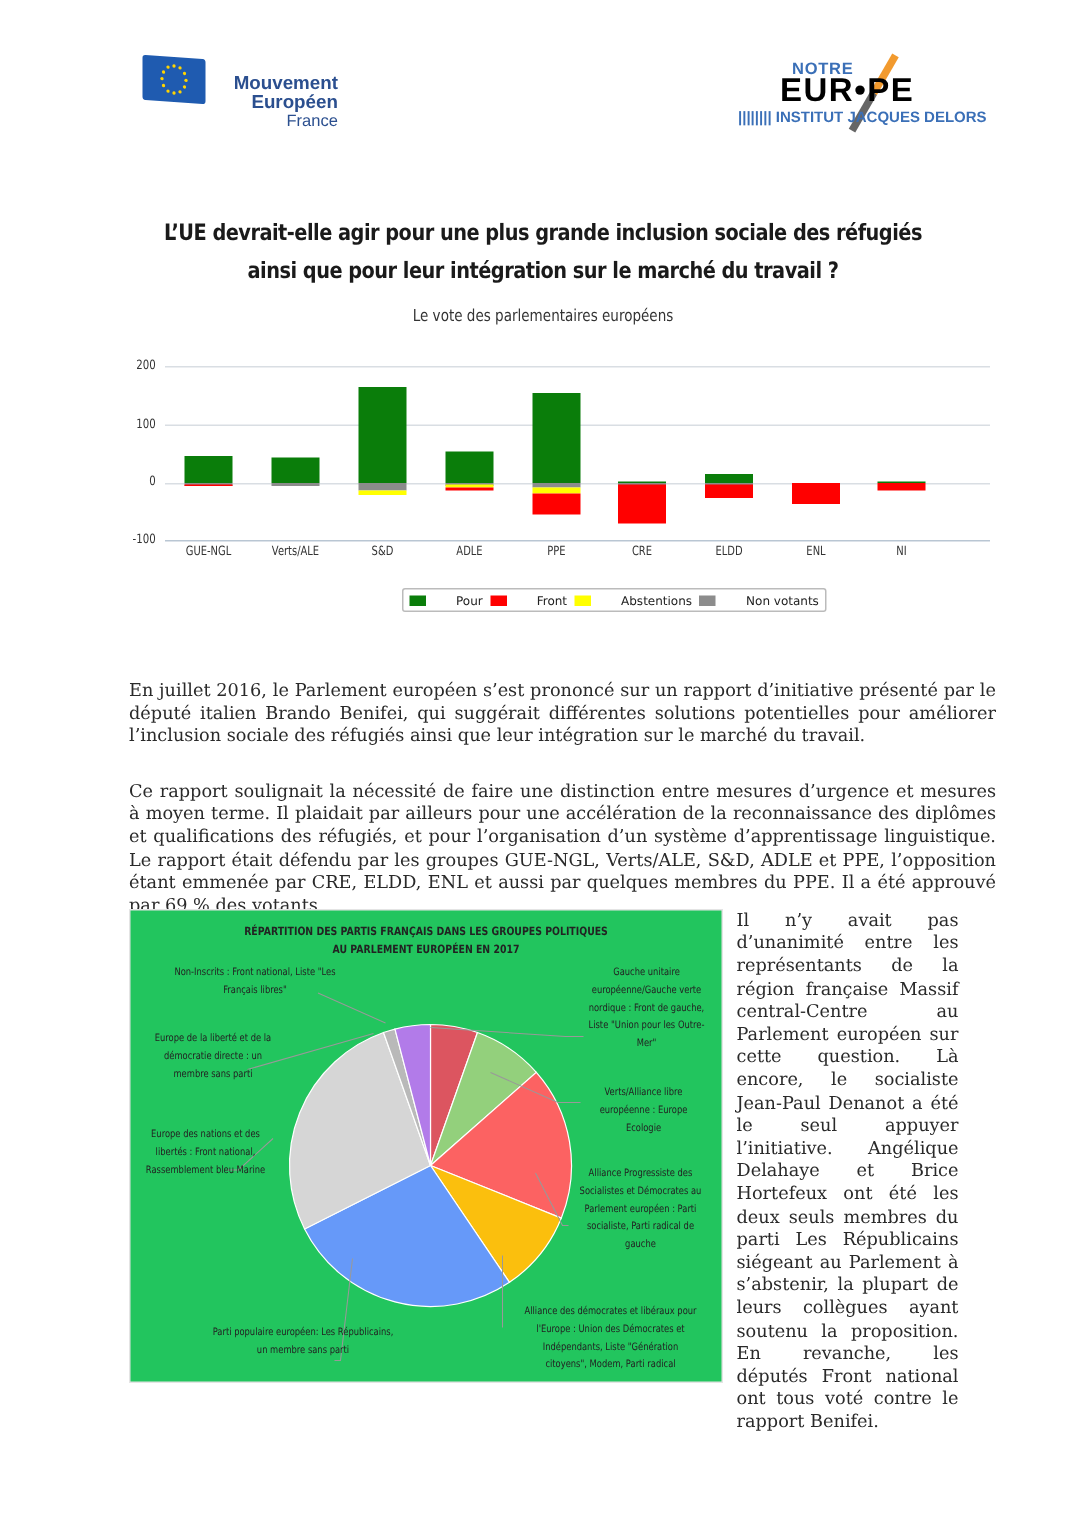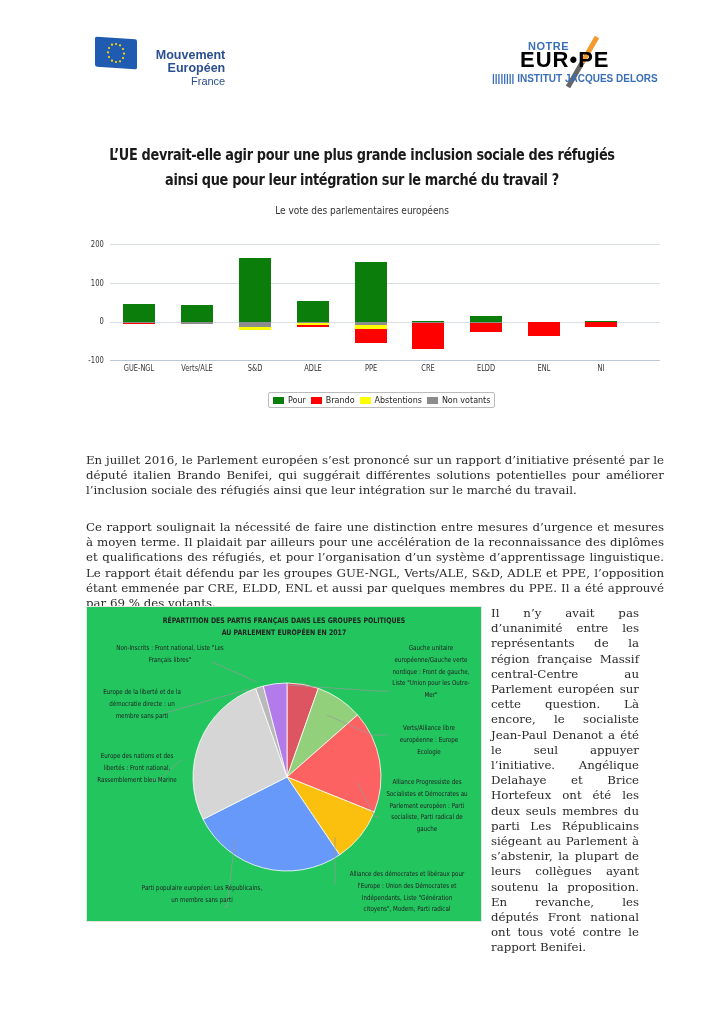--- a/index.html
+++ b/index.html
@@ -18,21 +18,21 @@
   
   .title { left: 60px; top: 143px; width: 604px; text-align: center; font-family: "DejaVu Sans", sans-serif; font-weight: bold; font-size: 15px; line-height: 25px; color: #1a1a1a; letter-spacing: -0.4px; transform: scaleX(0.86); transform-origin: center top; }
   .chart-sub { left: 200px; top: 204px; width: 324px; text-align: center; font-family: "DejaVu Sans", sans-serif; font-size: 11px; color: #333; transform: scaleX(0.82); }
   
   .bar-area { left: 84px; top: 230px; width: 576px; height: 150px; }
   .ytick { position: absolute; left: 0; width: 22px; text-align: right; font-family: "DejaVu Sans", sans-serif; font-size: 8.5px; color: #333; transform: scaleX(0.8); }
   .grid { position: absolute; left: 26px; right: 0; height: 1px; background: #d9dee3; }
   .bar { position: absolute; width: 32px; }
   .xlab { position: absolute; width: 58px; text-align: center; font-family: "DejaVu Sans", sans-serif; font-size: 8.5px; color: #333; top: 133px; transform: scaleX(0.78); }
   .legend { left: 268px; top: 392px; height: 16px; border: 1px solid #bbb; border-radius: 2px; padding: 2px 4px; display: flex; align-items: center; gap: 5px; font-family: "DejaVu Sans", sans-serif; font-size: 8px; color: #222; }
-  .legend-item { display: flex; align-items: center; gap: 4px; }
+  .legend-item { display: flex; align-items: center; gap: 20px; }
   .sw { width: 11px; height: 7px; display: inline-block; }
   
   .para { left: 86px; width: 578px; font-size: 11.8px; line-height: 15.2px; text-align: justify; color: #2a2a2a; }
   .p1 { top: 453px; }
   .p2 { top: 506px; margin-top: 14px; }
   
   .pie-card { left: 86px; top: 606px; width: 396px; height: 316px; border: 1px solid #e4e4e4; background: #22c55e; }
   .pie-title { position: absolute; left: 0; width: 100%; top: 8px; text-align: center; font-family: "DejaVu Sans", sans-serif; font-weight: bold; font-size: 7.6px; line-height: 12px; color: #222; transform: scaleX(0.82); }
   .pie-svg { position: absolute; left: 0; top: 0; }
   .plabel { position: absolute; font-family: "DejaVu Sans", sans-serif; font-size: 6.8px; line-height: 11.8px; color: #222; text-align: center; transform: scaleX(0.82); }
@@ -127,21 +127,21 @@
     <div class="bar" style="left: 501px; top: 92px; height: 5.418px; background: rgb(255, 0, 0);"></div>
   </div>
 
 <div class="abs legend">
   <span class="legend-item">
       <span class="sw" style="background:#0a7d0a"></span>
       <span>Pour</span>
     </span>
   <span class="legend-item">
       <span class="sw" style="background:#ff0000"></span>
-      <span>Brando</span>
+      <span>Front</span>
     </span>
   <span class="legend-item">
       <span class="sw" style="background:#ffff00"></span>
       <span>Abstentions</span>
     </span>
   <span class="legend-item">
       <span class="sw" style="background:#8c8c8c"></span>
       <span>Non votants</span>
     </span>
 </div>

